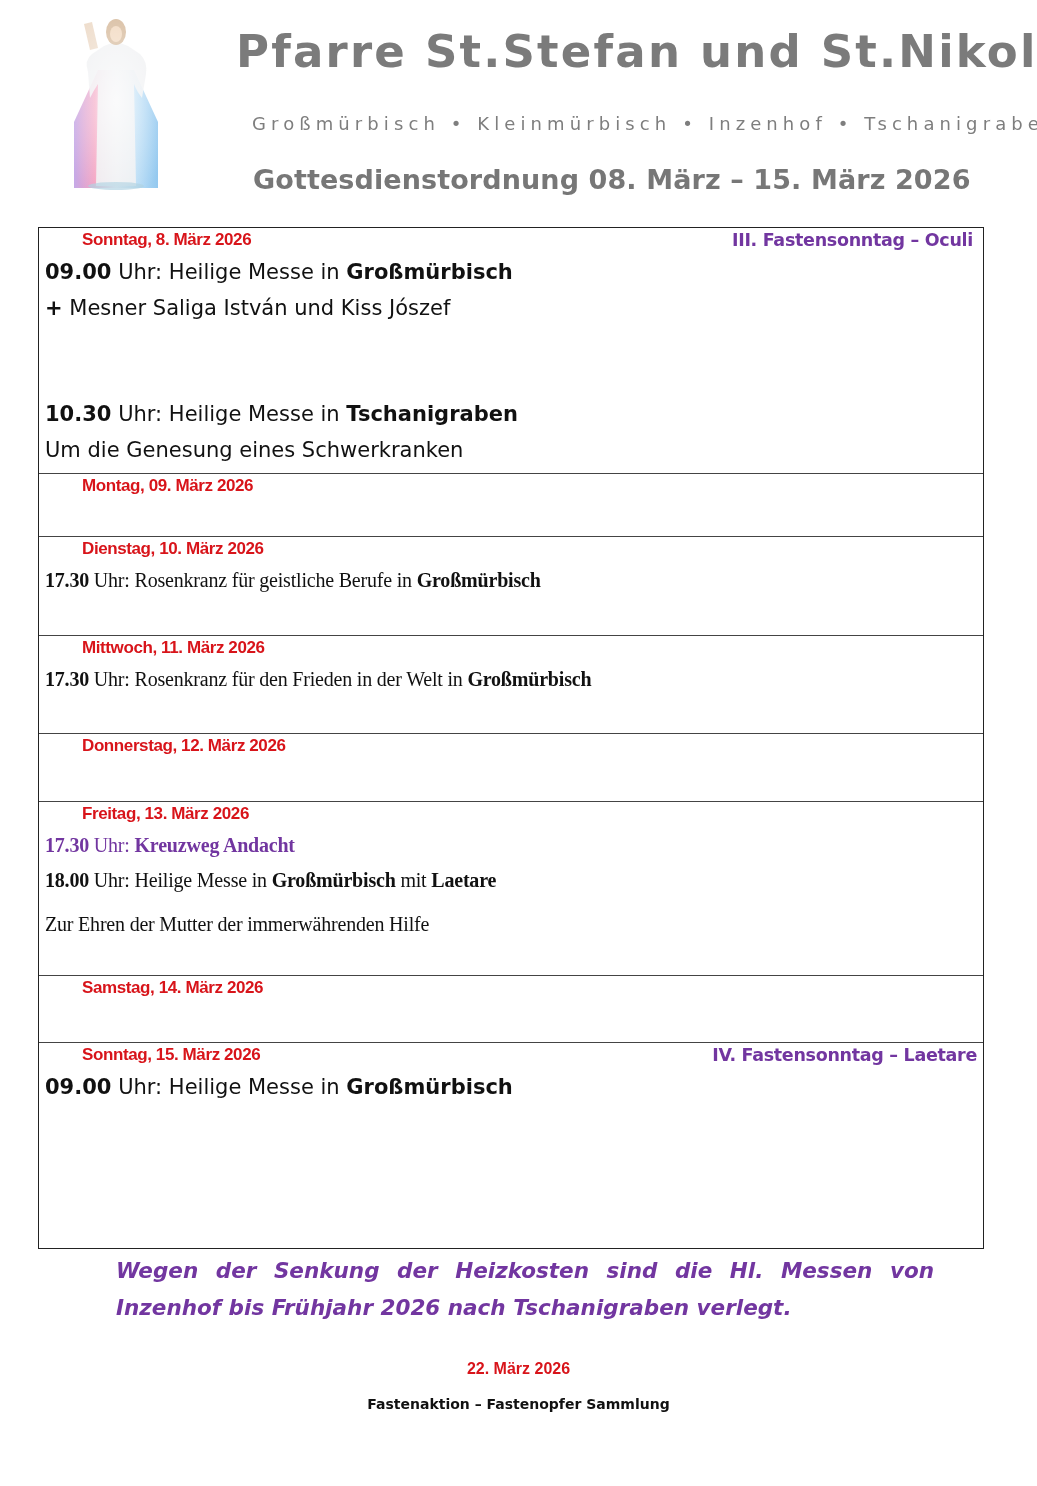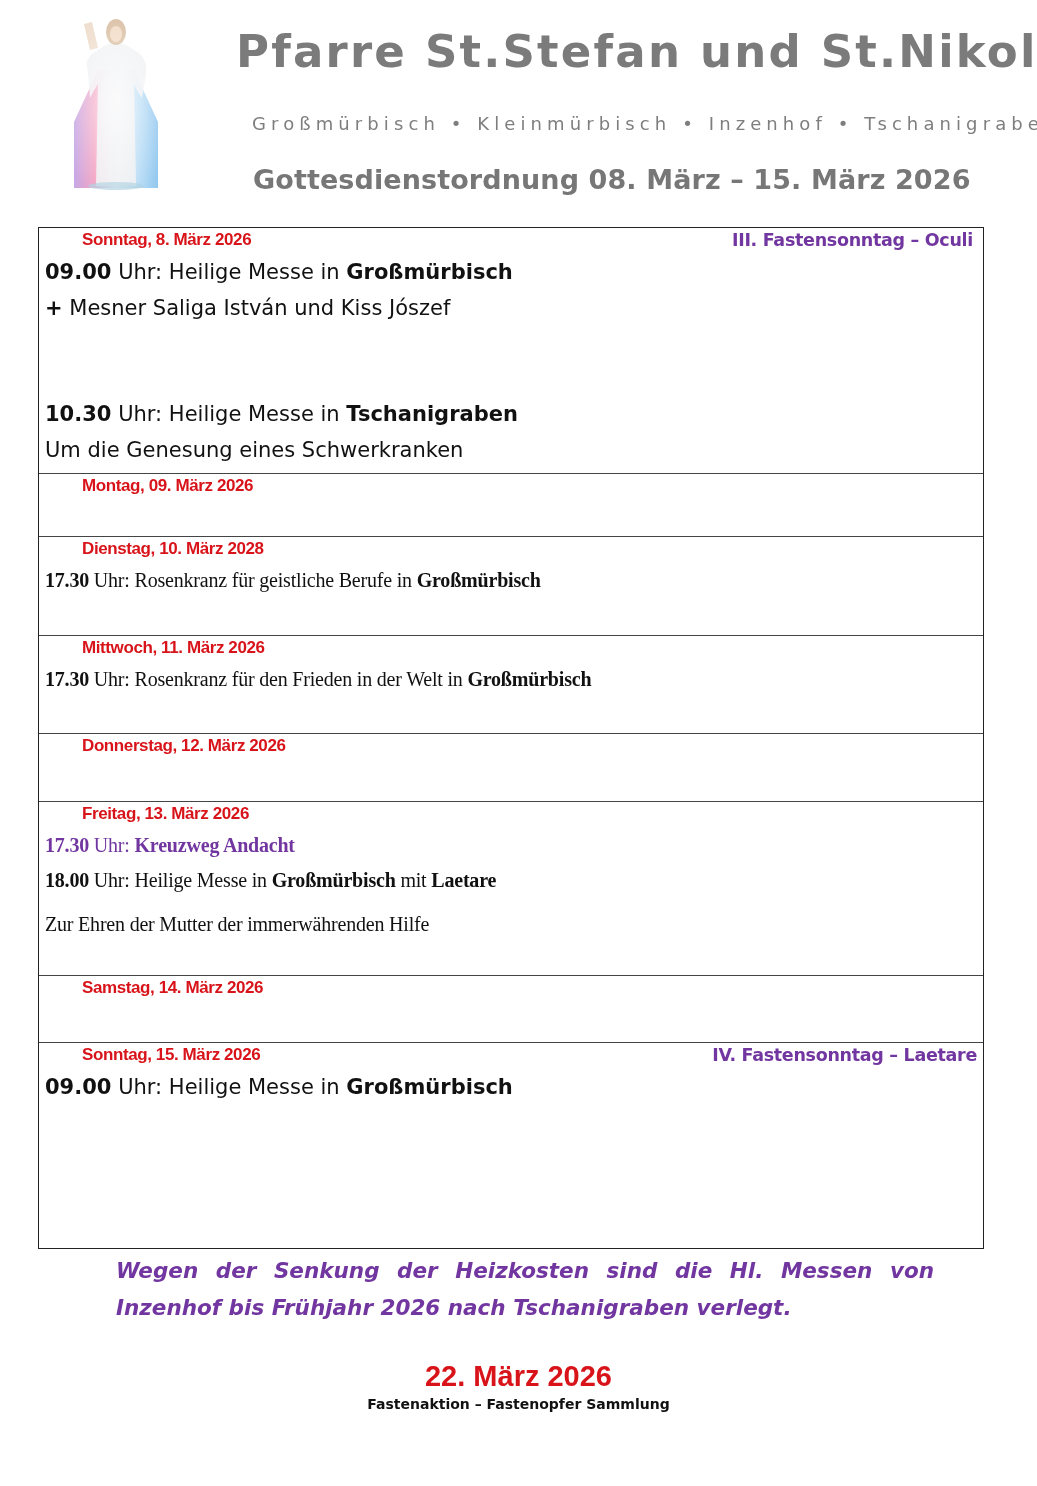--- a/index.html
+++ b/index.html
@@ -34,21 +34,21 @@
   .line.purple { color: #7236a0; }
   .narrow { font-family: Liberation Serif, serif; font-size: 20px; letter-spacing: -0.2px; }
 
   .note { position: absolute; left: 116px; top: 1252px; width: 818px;
           font-family: "DejaVu Sans", sans-serif; font-weight: bold; font-size: 21.5px; color: #7236a0;
           line-height: 37px; text-align: justify; font-style: italic; }
   .note .l1 { display: block; text-align: justify; text-align-last: justify; }
   .note .l2 { display: block; }
 
   .event-date { position: absolute; left: 0; width: 1037px; top: 1360px; text-align: center;
-                font-family: "Liberation Sans", sans-serif; font-weight: bold; font-size: 29px; color: #d8141a; }
+                font-family: "Liberation Sans", sans-serif; font-weight: bold; font-size: 16px; color: #d8141a; }
   .event-name { position: absolute; left: 0; width: 1037px; top: 1396px; text-align: center;
                 font-family: "DejaVu Sans", sans-serif; font-weight: bold; font-size: 14px; color: #111; }
 </style>
 </head>
 <body>
 
 <div class="logo">
   <svg width="92" height="182" viewBox="0 0 92 182">
     <defs>
       <linearGradient id="rays" x1="0" x2="1" y1="0" y2="0">
@@ -94,21 +94,21 @@
     <div class="line" style="top:210px;">
       <span>Um die Genesung eines Schwerkranken</span>
     </div>
   </div>
 
   <div class="row" style="top:245px; height:63px;">
     <div class="day">Montag, 09. März 2026</div>
   </div>
 
   <div class="row" style="top:308px; height:99px;">
-    <div class="day">Dienstag, 10. März 2028</div>
+    <div class="day">Dienstag, 10. März 2026</div>
     <div class="line narrow" style="top:32px;">
       <b>17.30</b> <span>Uhr:</span> <span>Rosenkranz für geistliche Berufe in</span> <b>Großmürbisch</b>
     </div>
   </div>
 
   <div class="row" style="top:407px; height:98px;">
     <div class="day">Mittwoch, 11. März 2026</div>
     <div class="line narrow" style="top:32px;">
       <b>17.30</b> <span>Uhr:</span> <span>Rosenkranz für den Frieden in der Welt in</span> <b>Großmürbisch</b>
     </div>

